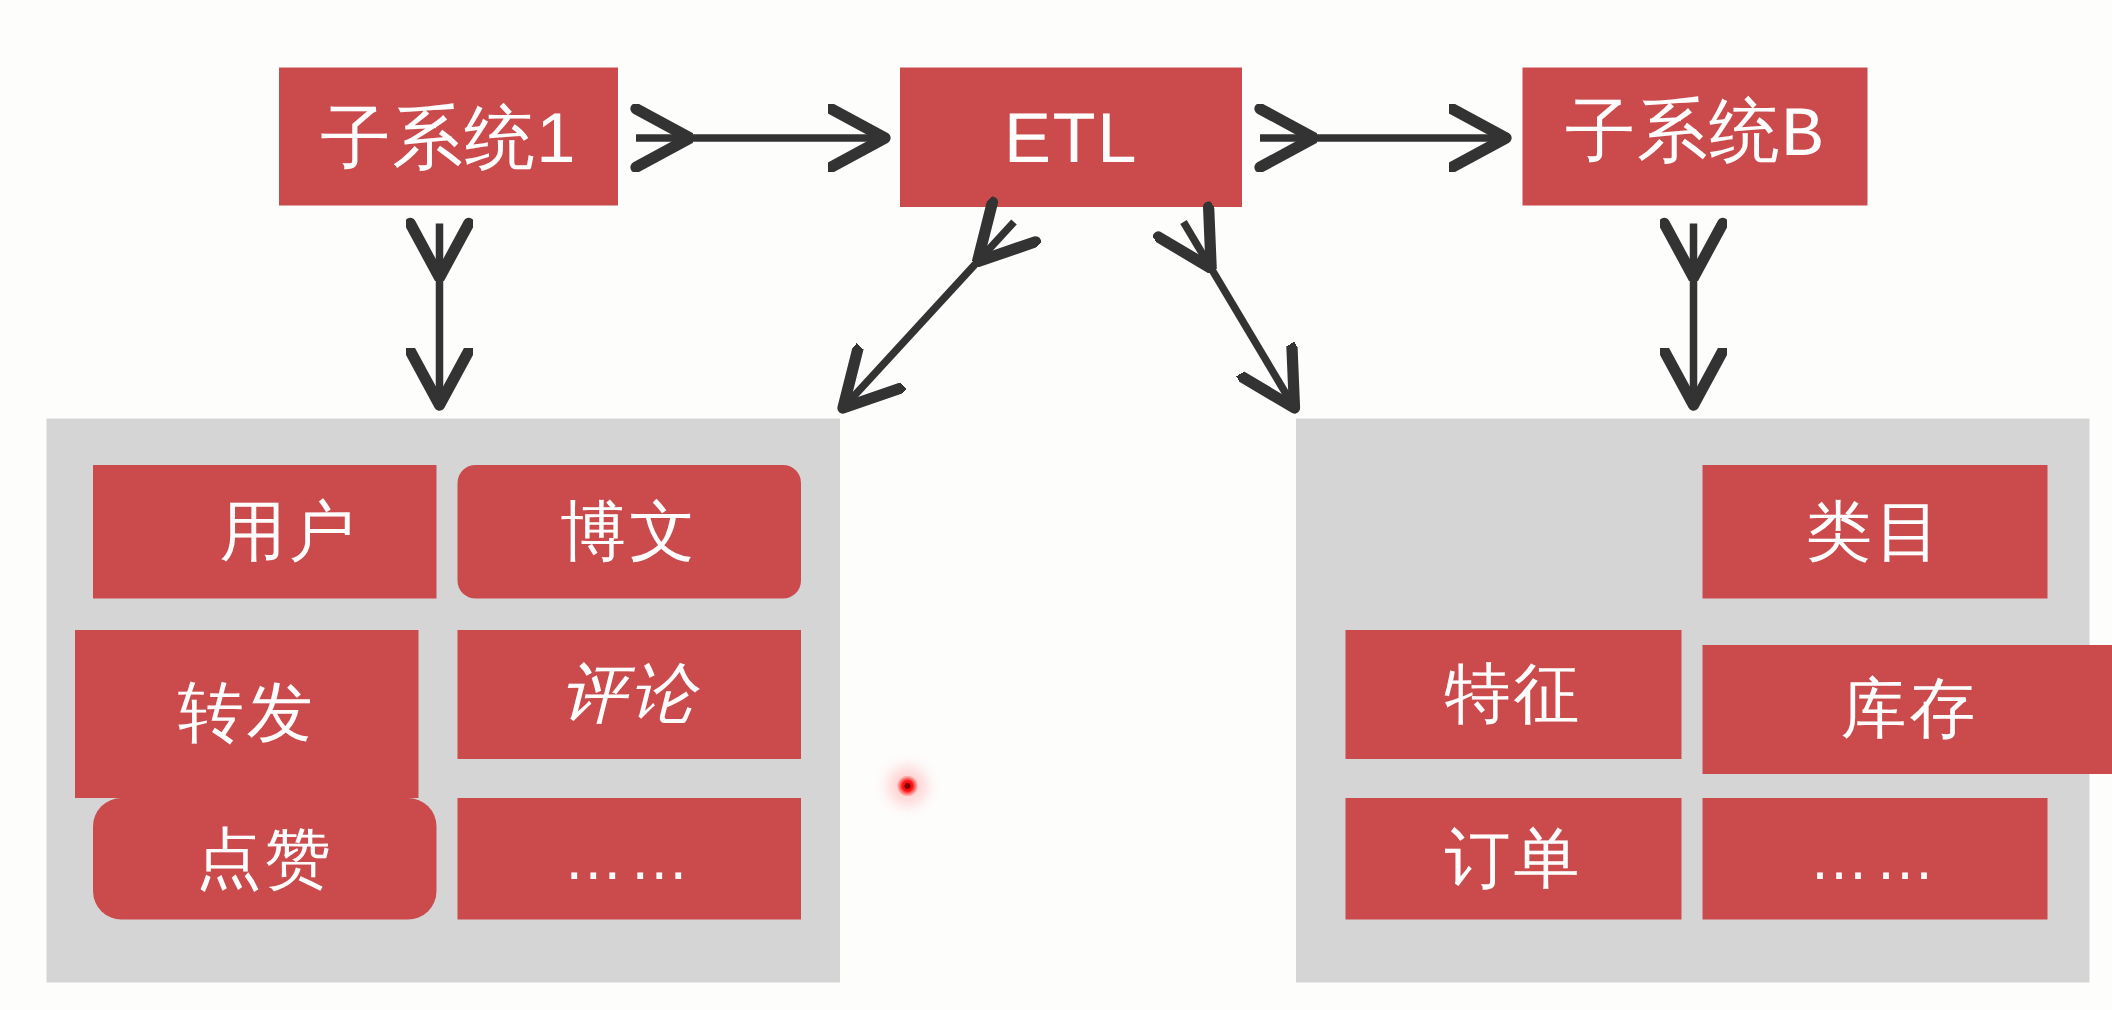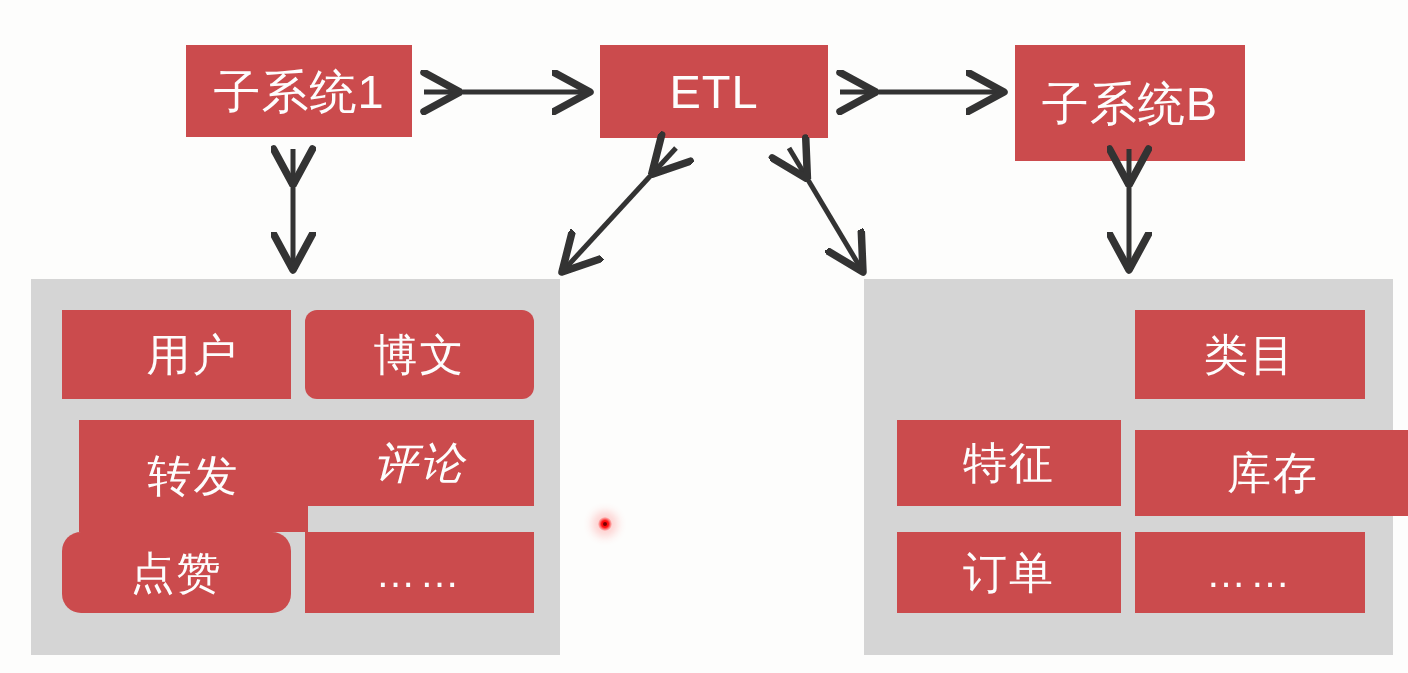--- a/index.html
+++ b/index.html
@@ -95,28 +95,28 @@
 </style>
 </head>
 <body>
 
 <div id="canvas">
 
   <div class="rbox top-box" style="left:186px; top:45px; width:226px; height:92px;">子系统1</div>
 
   <div class="rbox top-box" style="left:600px; top:45px; width:228px; height:93px;">ETL</div>
 
-  <div class="rbox top-box" style="left:1015px; top:45px; width:230px; height:116px;">子系统B</div>
+  <div class="rbox top-box" style="left:1015px; top:45px; width:230px; height:92px;font-family:Liberation Mono, monospace;">子系统B</div>
 
   <div class="panel" style="left:31px; top:279px; width:529px; height:376px;">
 
     <div class="cell" style="left:31px; top:31px; width:229px; height:89px;padding-left:32px;">用户</div>
     <div class="cell" style="left:274px; top:31px; width:229px; height:89px;border-radius:12px;">博文</div>
 
-    <div class="cell" style="left:48px; top:141px; width:229px; height:112px;">转发</div>
+    <div class="cell" style="left:19px; top:141px; width:229px; height:112px;">转发</div>
     <div class="cell" style="left:274px; top:141px; width:229px; height:86px;font-style:italic;">评论</div>
 
     <div class="cell" style="left:31px; top:253px; width:229px; height:81px;border-radius:19px;">点赞</div>
     <div class="cell dots" style="left:274px; top:253px; width:229px; height:81px;">……</div>
   </div>
 
   <div class="panel" style="left:864px; top:279px; width:529px; height:376px;">
 
     <div class="cell" style="left:271px; top:31px; width:230px; height:89px;">类目</div>
 

